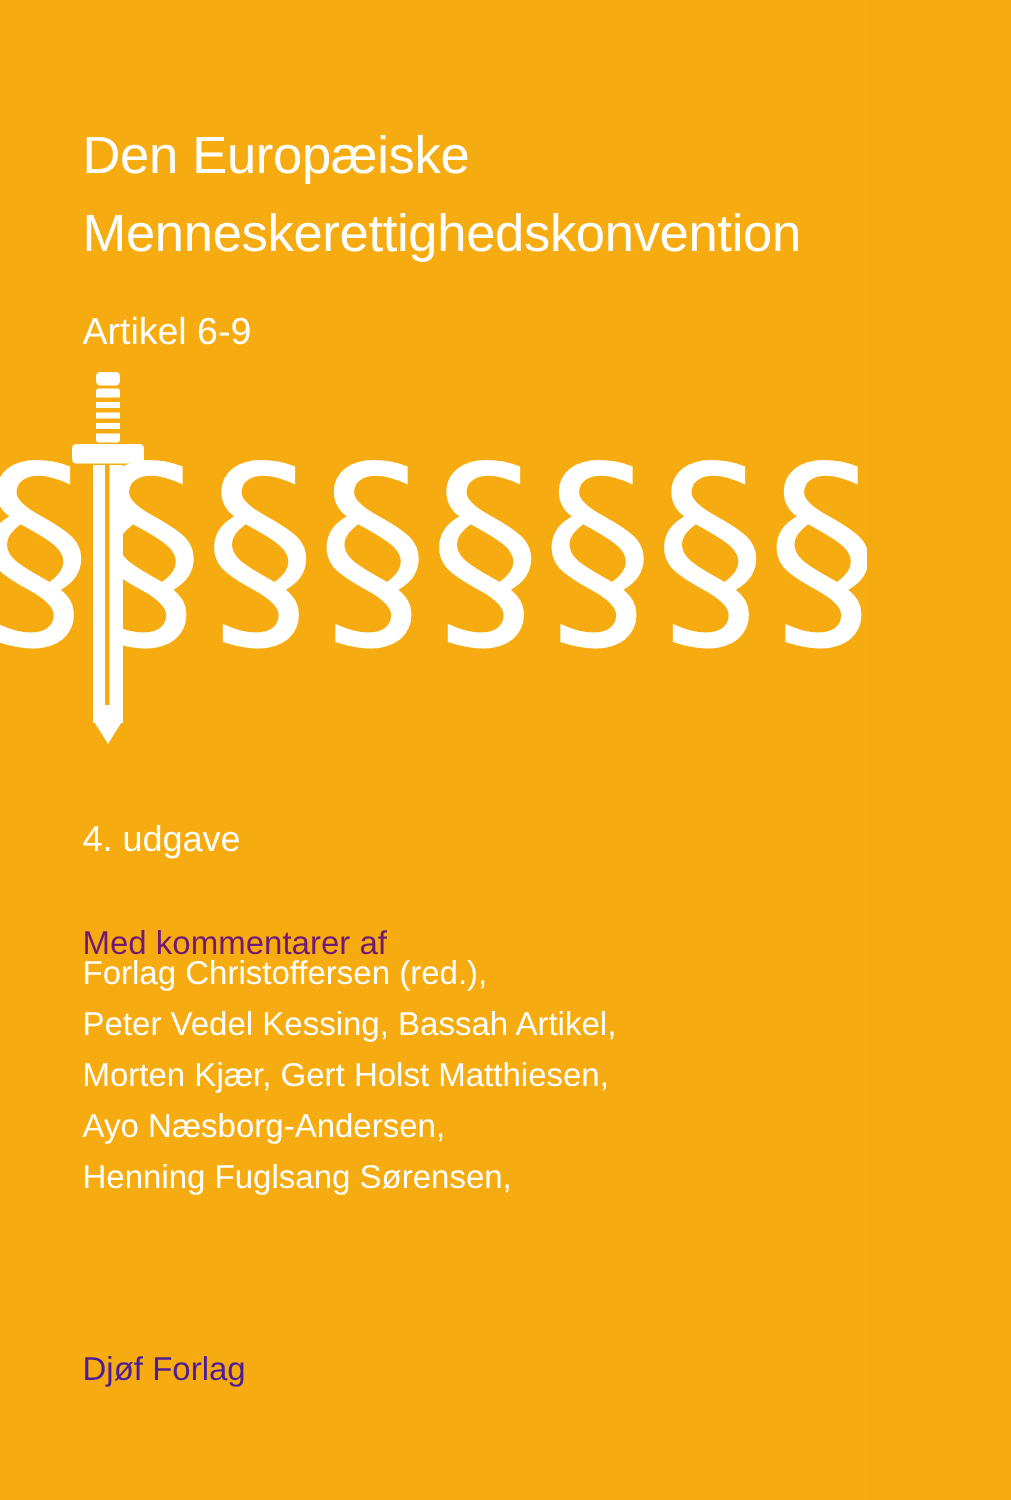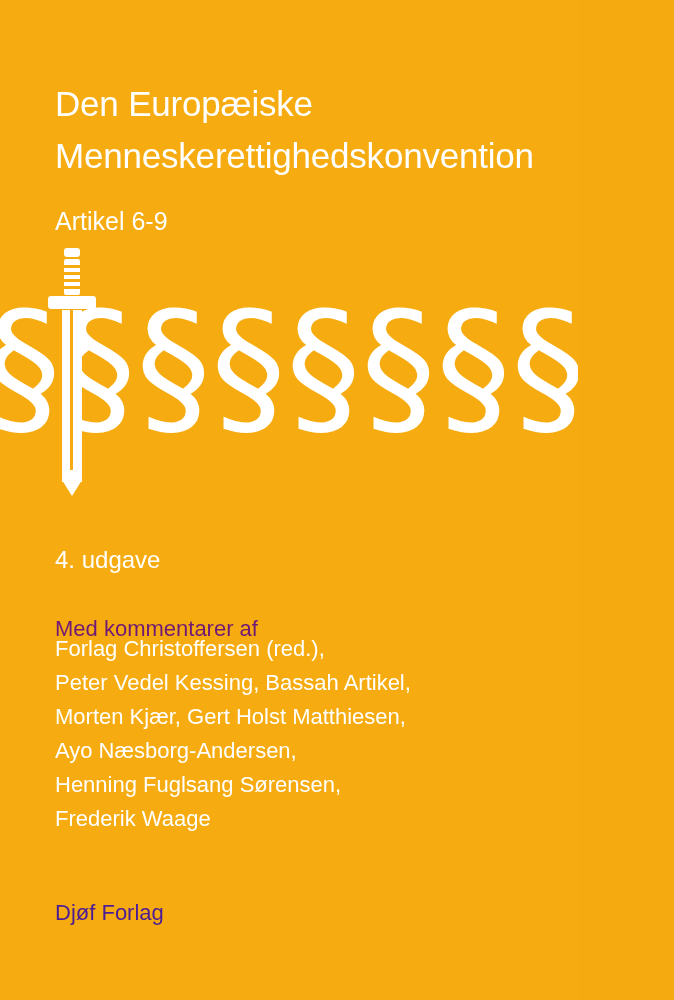--- a/index.html
+++ b/index.html
@@ -226,18 +226,17 @@
   <div class="edition">4. udgave</div>
 
   <div class="contrib-intro">Med kommentarer af</div>
 
   <div class="authors">
     <div>Forlag Christoffersen (red.),</div>
     <div>Peter Vedel Kessing, Bassah Artikel,</div>
     <div>Morten Kjær, Gert Holst Matthiesen,</div>
     <div>Ayo Næsborg-Andersen,</div>
     <div>Henning Fuglsang Sørensen,</div>
-    <div>Frederik Waage</div>
   </div>
 
   <div class="publisher">Djøf Forlag</div>
 
 </div>
 
 </body></html>

